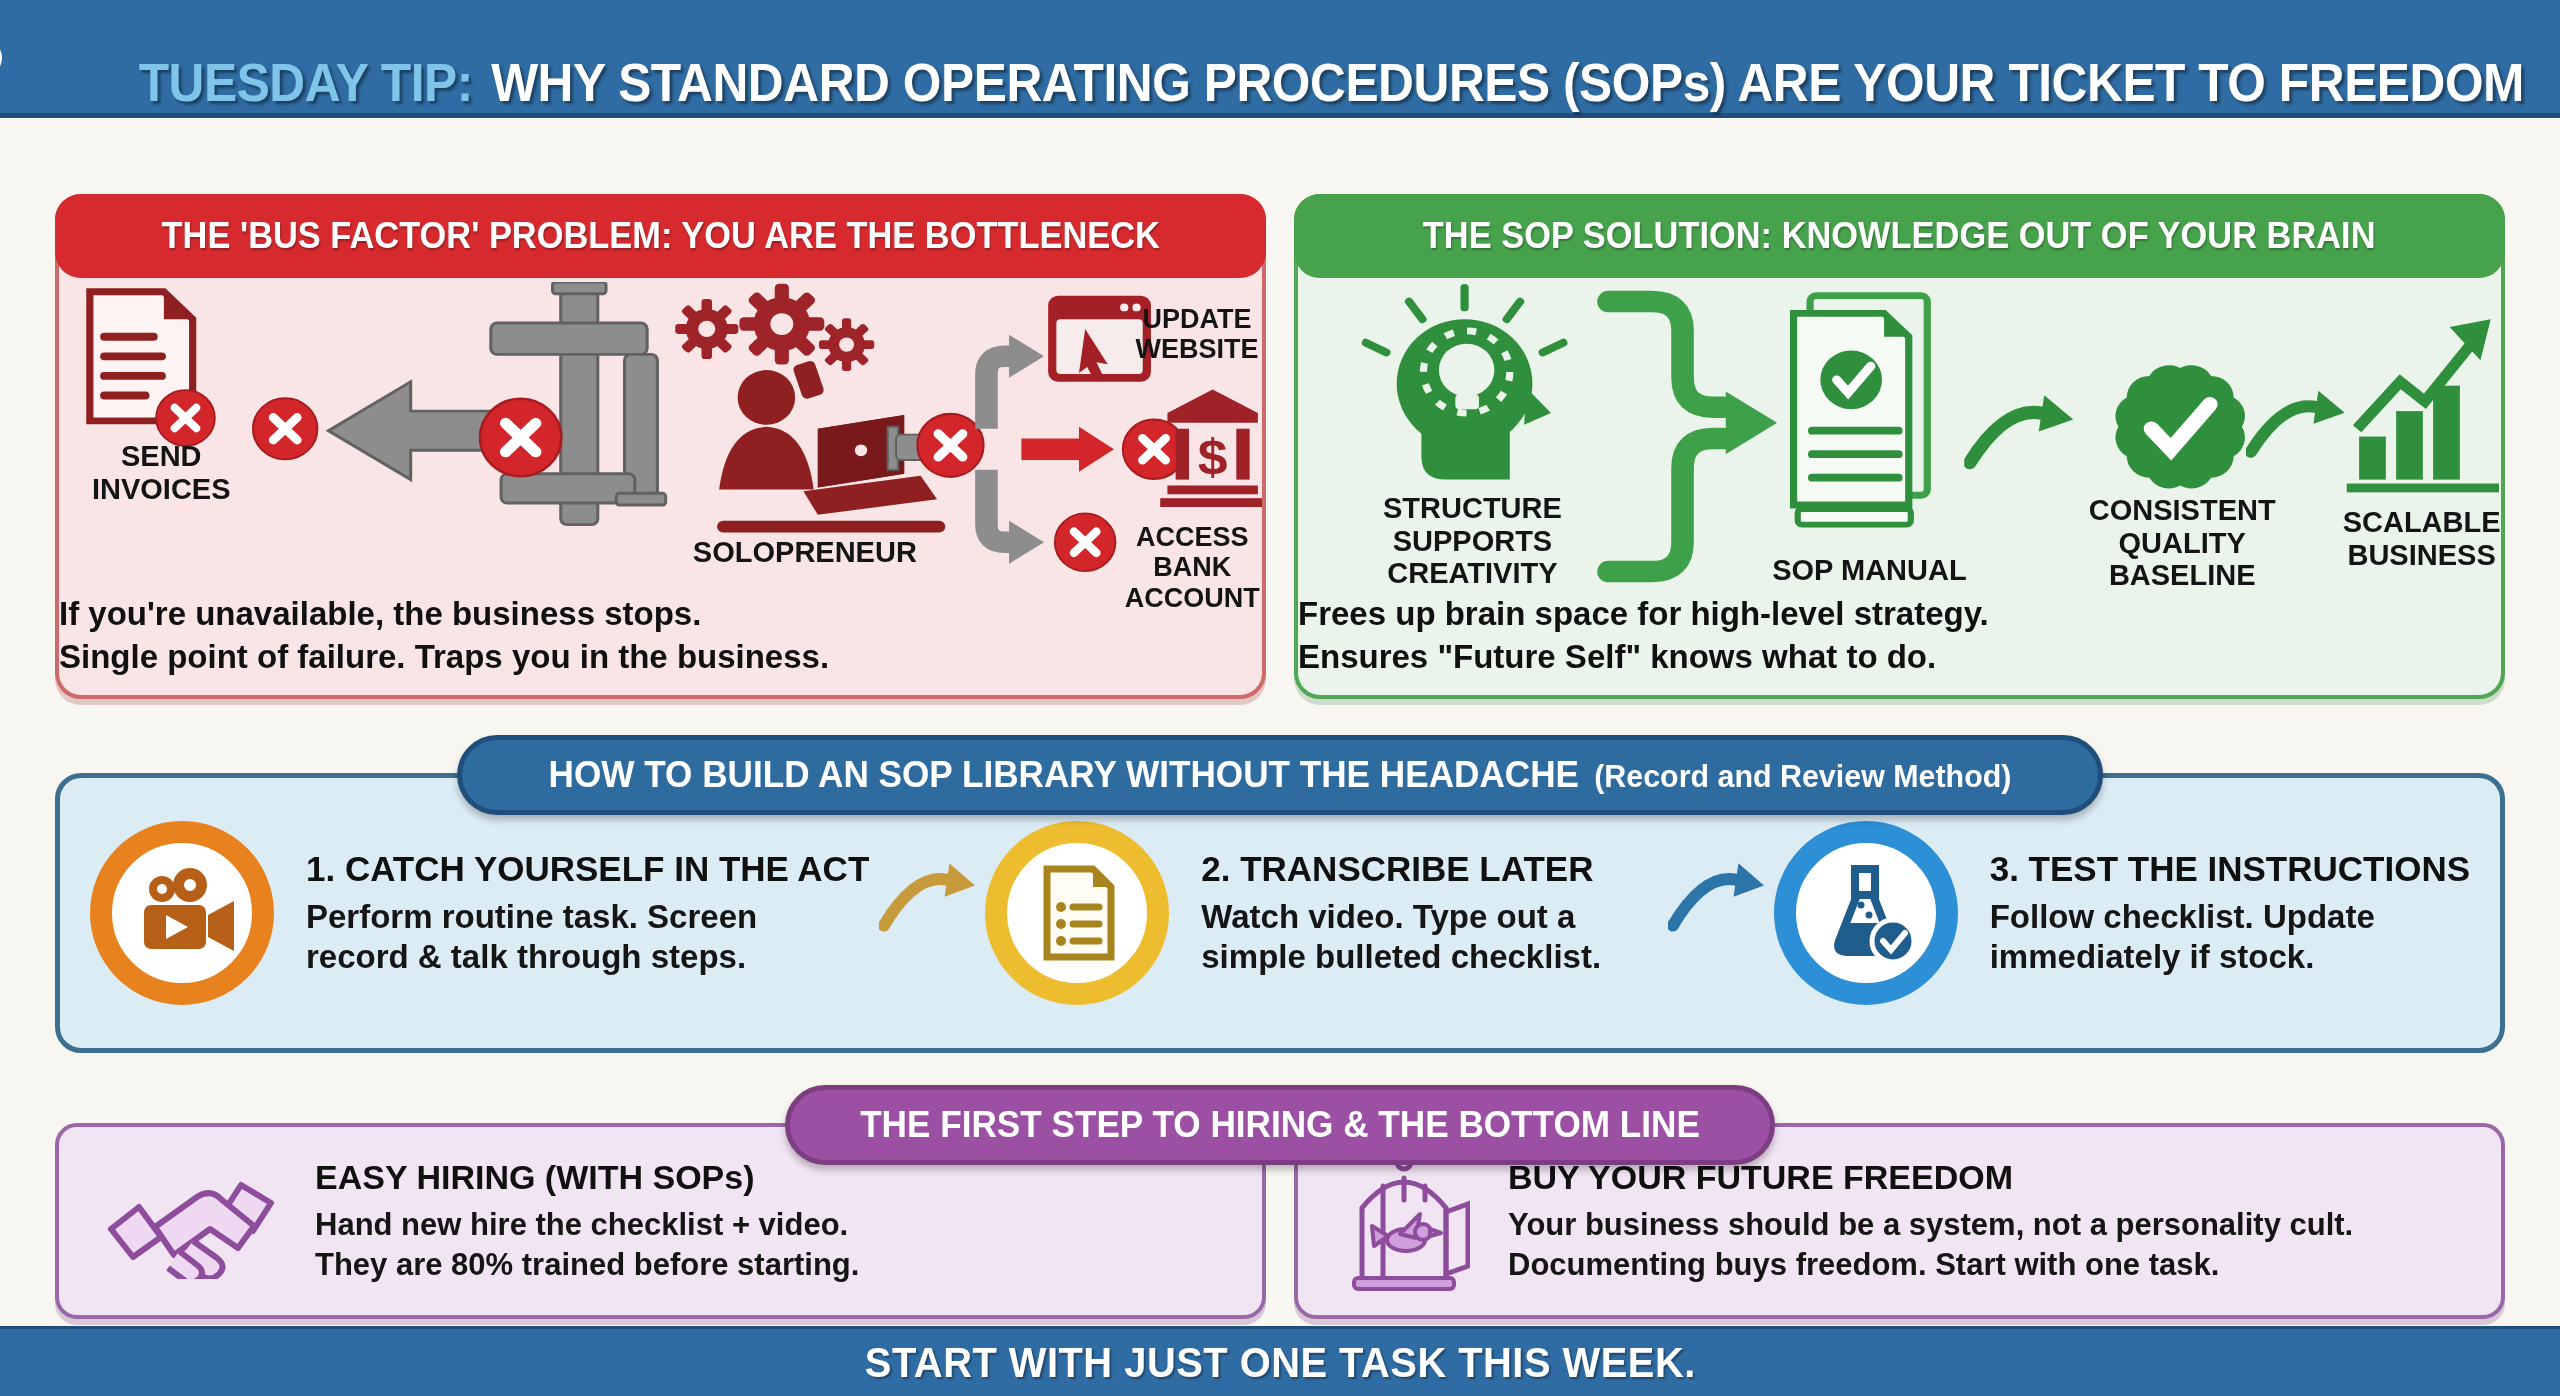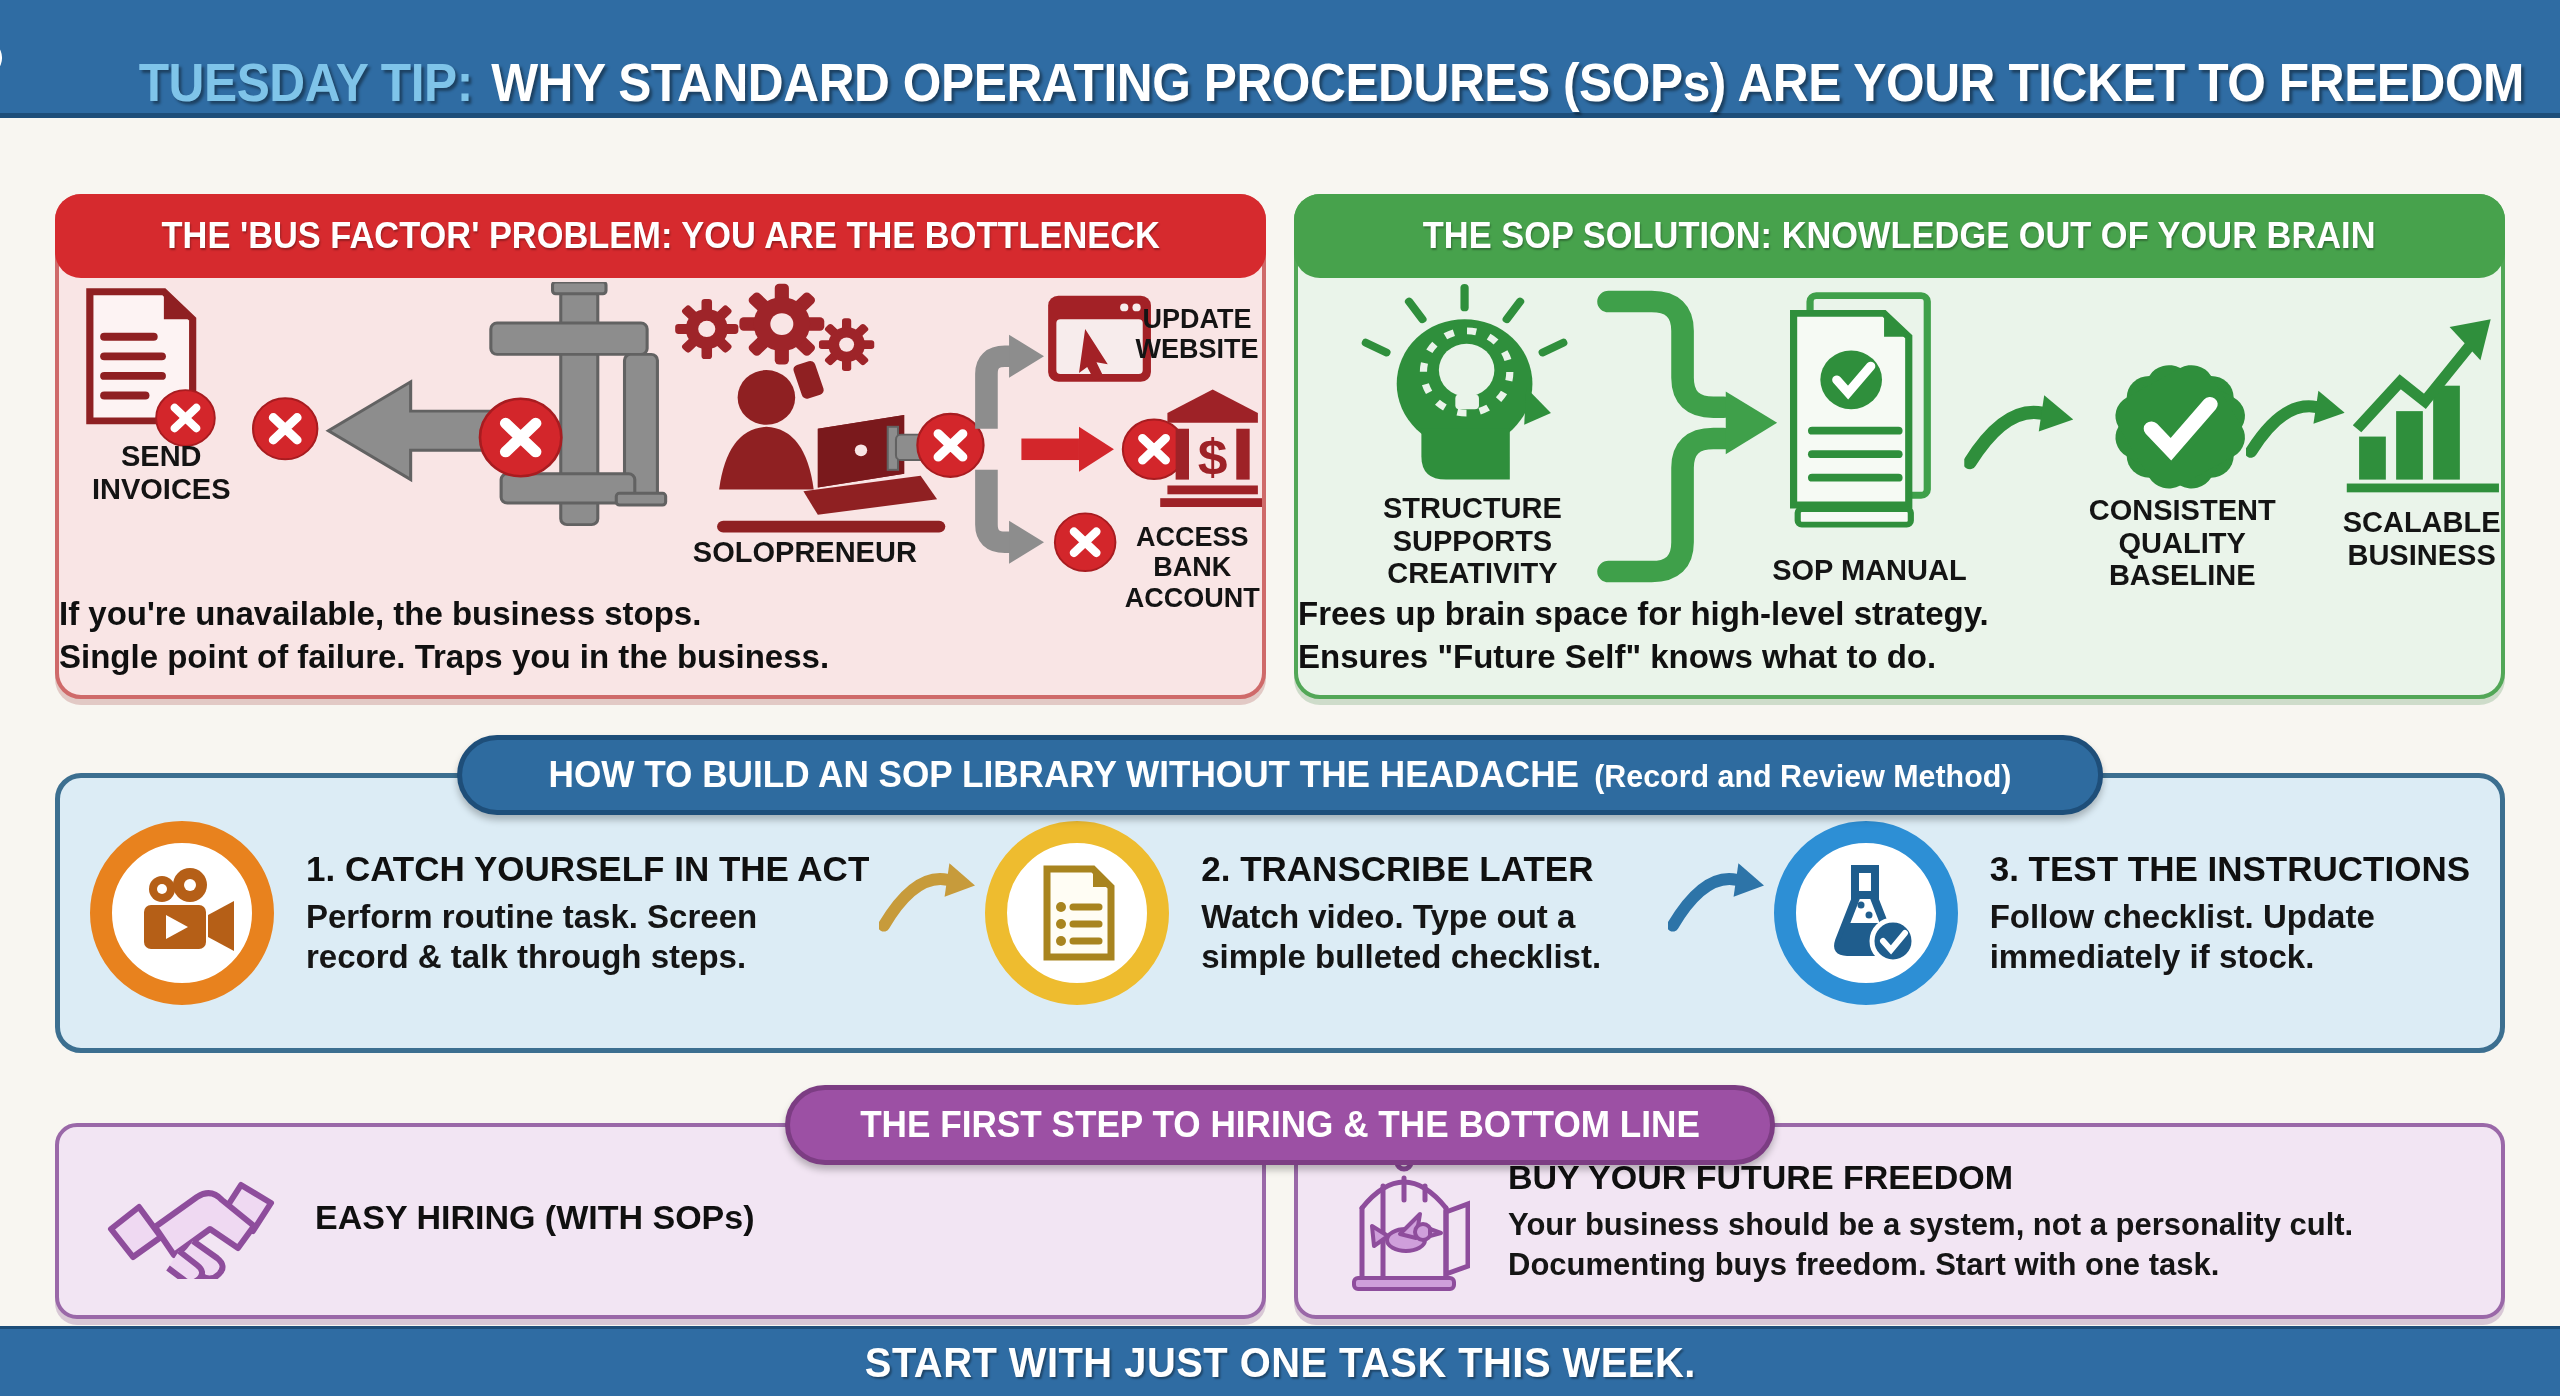--- a/index.html
+++ b/index.html
@@ -399,20 +399,22 @@
                 <polygon points="6,70 34,48 56,78 28,98"></polygon>
                 <polygon points="166,44 136,26 118,54 148,72"></polygon>
                 <path d="M50,68 L92,38 q14,-9 25,3 l32,26 -16,22 -28,-19 -36,26 z"></path>
                 <path d="M88,82 l24,17 q10,8 2,16 q-8,8 -17,2 l-23,-17"></path>
                 <path d="M74,92 l18,14 q9,7 2,14 q-8,7 -15,1 l-16,-12"></path>
               </g>
             </svg>
           </span>
           <div class="hire-text">
             <div class="t">EASY HIRING (WITH SOPs)</div>
+            <div class="b">Hand new hire the checklist + video.
+They are 80% trained before starting.</div>
           </div>
         </div>
 
         <div class="hirepanel">
           <span class="hire-icon">
             <svg width="126" height="158" viewBox="0 0 126 158">
               <g stroke="#8e4d9c" stroke-width="5" fill="none" stroke-linecap="round">
                 <line x1="60" y1="6" x2="60" y2="16"></line>
                 <circle cx="60" cy="22" r="7"></circle>
                 <path d="M18,68 q42,-52 84,0"></path>

